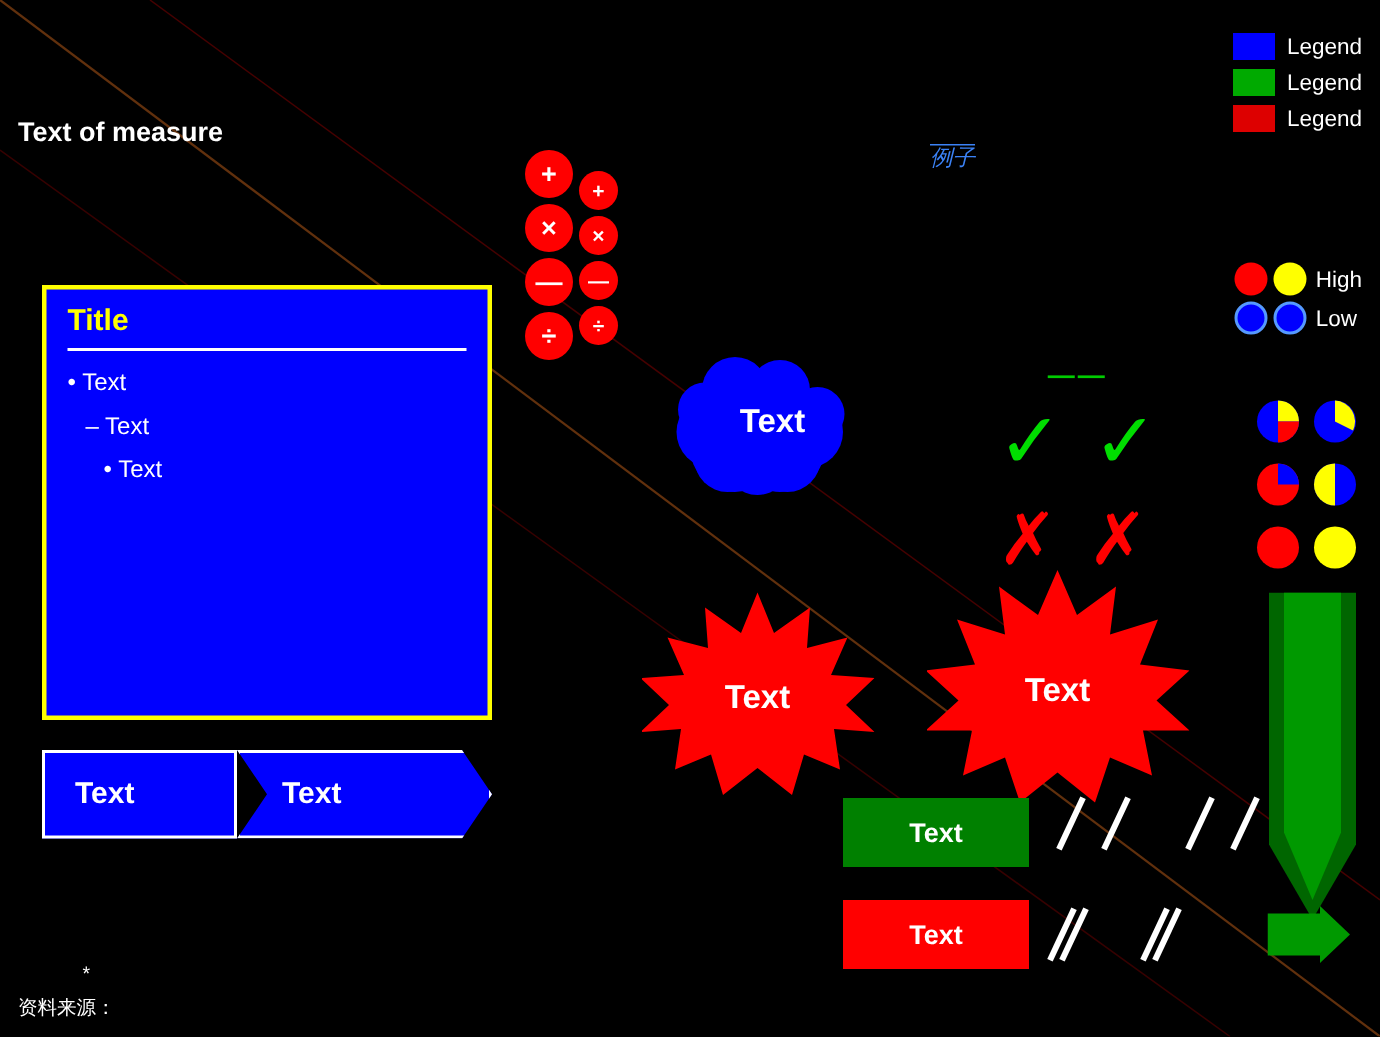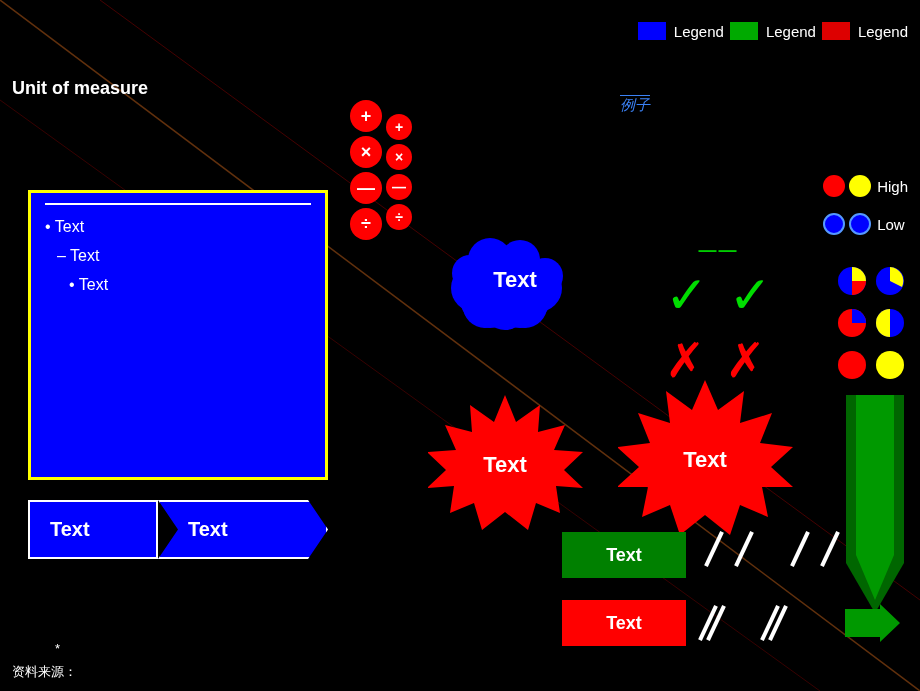--- a/index.html
+++ b/index.html
@@ -30,21 +30,21 @@
       font-weight: bold;
       z-index: 2;
     }
 
     
     .legend-container {
       position: absolute;
       top: 22px; right: 12px;
       z-index: 2;
       display: flex;
-      flex-direction: row;
+      flex-direction: column;
       gap: 6px;
     }
     .legend-item {
       display: flex;
       align-items: center;
       gap: 8px;
     }
     .legend-box {
       width: 28px;
       height: 18px;
@@ -231,21 +231,21 @@
       font-weight: bold;
     }
 
     
     .high-low-legend {
       position: absolute;
       top: 175px; right: 12px;
       z-index: 2;
       display: flex;
       flex-direction: column;
-      gap: 16px;
+      gap: 4px;
     }
     .hl-row {
       display: flex;
       align-items: center;
       gap: 6px;
     }
     .circle-pair {
       display: flex;
       gap: 4px;
     }
@@ -293,21 +293,21 @@
   </style>
 </head>
 <body>
 
 <svg class="bg-lines" viewBox="0 0 920 691" xmlns="http://www.w3.org/2000/svg">
   <line x1="0" y1="0" x2="920" y2="691" stroke="#8B4513" stroke-width="1.5" opacity="0.7"></line>
   <line x1="100" y1="0" x2="920" y2="600" stroke="#8B0000" stroke-width="1" opacity="0.5"></line>
   <line x1="0" y1="100" x2="820" y2="691" stroke="#8B0000" stroke-width="1" opacity="0.4"></line>
 </svg>
 
-<div class="unit-label">Unit of measure</div>
+<div class="unit-label">Text of measure</div>
 
 <div class="chinese-label">例子</div>
 
 <div class="legend-container">
   <div class="legend-item">
     <div class="legend-box" style="background:#0000ff;"></div>
     <span class="legend-text">Legend</span>
   </div>
   <div class="legend-item">
     <div class="legend-box" style="background:#00aa00;"></div>
@@ -380,20 +380,21 @@
   </div>
   <div class="op-col" style="margin-top:14px;">
     <div class="op-circle small">+</div>
     <div class="op-circle small">×</div>
     <div class="op-circle small">—</div>
     <div class="op-circle small">÷</div>
   </div>
 </div>
 
 <div class="blue-box">
+  <div class="blue-box-title">Title</div>
   <hr class="blue-box-divider">
   <ul class="blue-box-list">
     <li class="bullet">Text</li>
     <li class="dash">Text</li>
     <li class="sub-bullet">Text</li>
   </ul>
 </div>
 
 <div class="arrow-banner">
   <div class="arrow-left">

